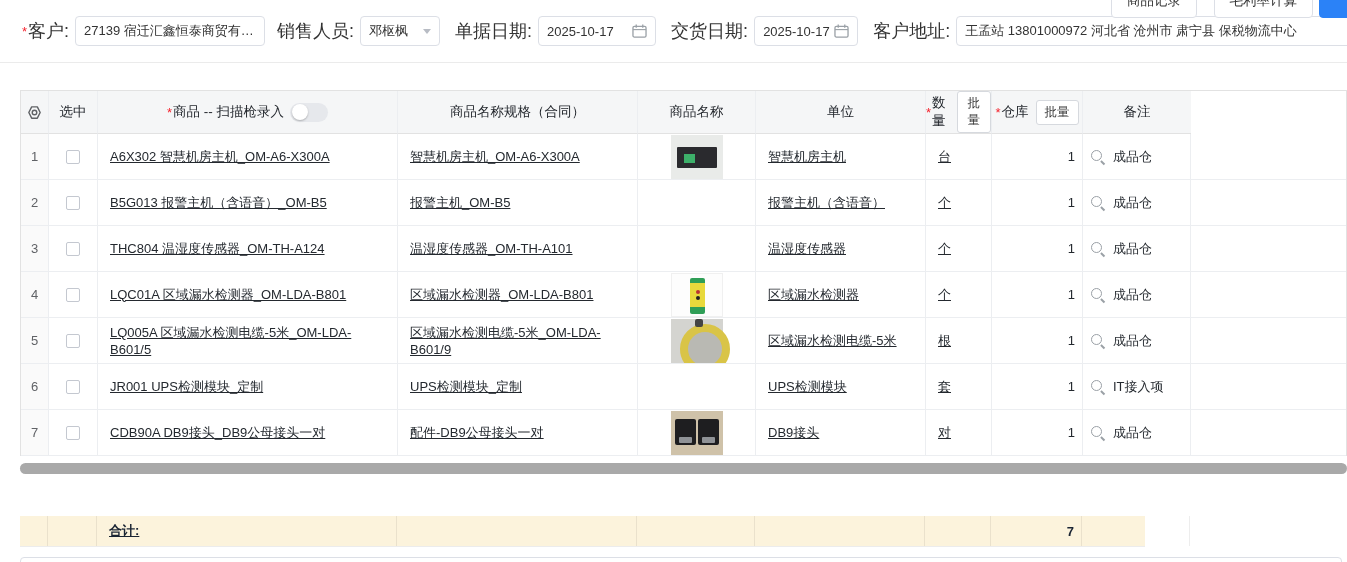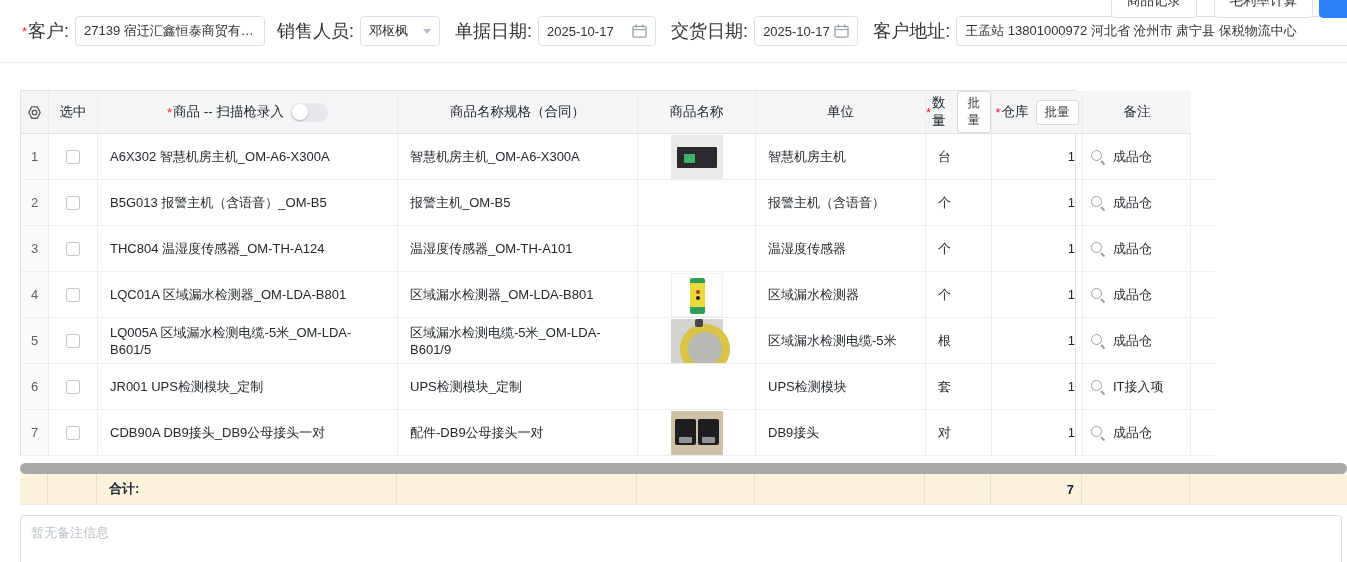--- a/index.html
+++ b/index.html
@@ -36,28 +36,28 @@
 
   
   .btn { position:absolute; top:-16px; height:34px; background:#fff; border:1px solid #dcdfe6;
     border-radius:4px; font-size:13.5px; color:#333; display:flex; align-items:flex-end;
     justify-content:center; padding:0 15px 7px; cursor:pointer; }
   .btn-record { right:150px; }
   .btn-margin { right:34px; }
   .btn-blue { right:-6px; width:34px; background:#2b82f7; border-color:#2b82f7; }
 
   
-  .grid-wrap { margin:27px 0 0 20px; width:1056px; border:1px solid #e2e2e2; border-bottom:none; }
+  .grid-wrap { margin:27px 0 0 20px; width:1327px; border:1px solid #e2e2e2; border-bottom:none; }
   .trow { display:grid; grid-template-columns:28px 49px 300px 240px 118px 170px 66px 91px 108px minmax(0,1fr); }
   .trow > div { border-right:1px solid #eceef1; border-bottom:1px solid #eceef1;
     display:flex; align-items:center; min-height:46px; font-size:13px; overflow:hidden; }
   .trow > div:last-child { border-right:none; }
   .thead > div { background:#f5f6f7; min-height:39px; justify-content:center;
     font-size:13.5px; color:#1f2329; border-bottom:1px solid #e2e2e2; }
-  .cell-pad { padding:0 12px; }
+  .cell-pad { padding:0 12px;text-decoration:underline; }
   .num-cell { justify-content:center; background:#fafafa; color:#606266; }
   .chk-cell { justify-content:center; }
   .checkbox { width:14px; height:14px; border:1px solid #c4c8d0; border-radius:2px; background:#fff; cursor:pointer; }
   .img-cell { justify-content:center; }
   .qty-cell { justify-content:flex-end; padding-right:7px; }
   .wh-cell { padding-left:8px; }
   .rm-cell { }
 
   .toggle { width:38px; height:19px; background:#e6e8ec; border-radius:10px; margin-left:6px;
     position:relative; cursor:pointer; flex:none; }
@@ -91,21 +91,21 @@
     border-radius:2px; }
   .thumb.db9-connectors { background:#cfc2a9; }
   .thumb.db9-connectors::before { content:""; position:absolute; left:4px; top:8px; width:21px; height:26px;
     background:#1e1e20; border-radius:2px; box-shadow:23px 0 0 #1e1e20; }
   .thumb.db9-connectors::after { content:""; position:absolute; left:8px; top:26px; width:13px; height:6px;
     background:#8f9296; box-shadow:23px 0 0 #8f9296; border-radius:1px; }
 
   
   .hscroll { margin:7px 0 0 20px; width:1327px; height:11px; background:#f3f3f3; border-radius:6px; }
   .hscroll .thumb-bar { width:100%; height:100%; background:#a9a9a9; border-radius:6px; cursor:pointer; }
-  .totals { margin-left:20px; width:1327px; background:#fcf3dc; border-bottom:1px solid #ececec; }
+  .totals { margin-left:20px; width:1125px; background:#fcf3dc; border-bottom:1px solid #ececec;margin-top:42px; }
   .totals > div { border-right:1px solid rgba(0,0,0,.07); border-bottom:none; min-height:30px; font-weight:bold; color:#1a2433; }
 
   
   .remark { margin:10px 0 0 20px; width:1322px; height:58px; border:1px solid #dcdfe6; border-radius:4px;
     padding:8px 10px; font-size:13px; color:#333; resize:none;
     font-family:"Liberation Sans","DejaVu Sans",sans-serif; }
   .remark::placeholder { color:#b9bec7; }
 
   svg.icon { display:block; }
 </style>

